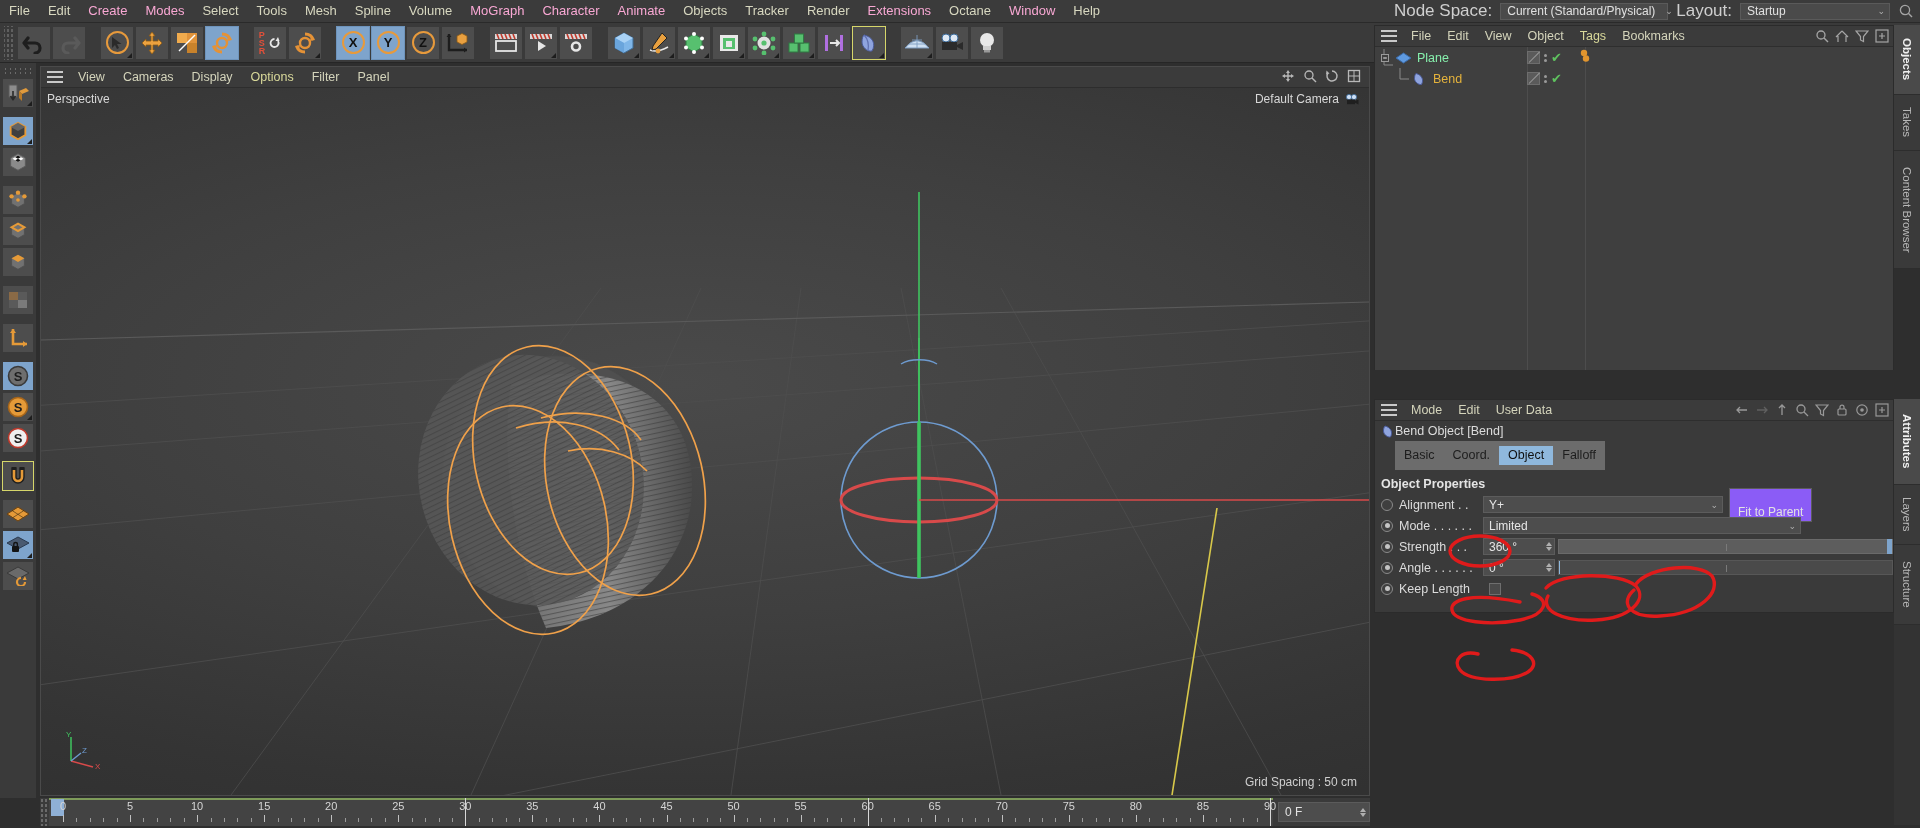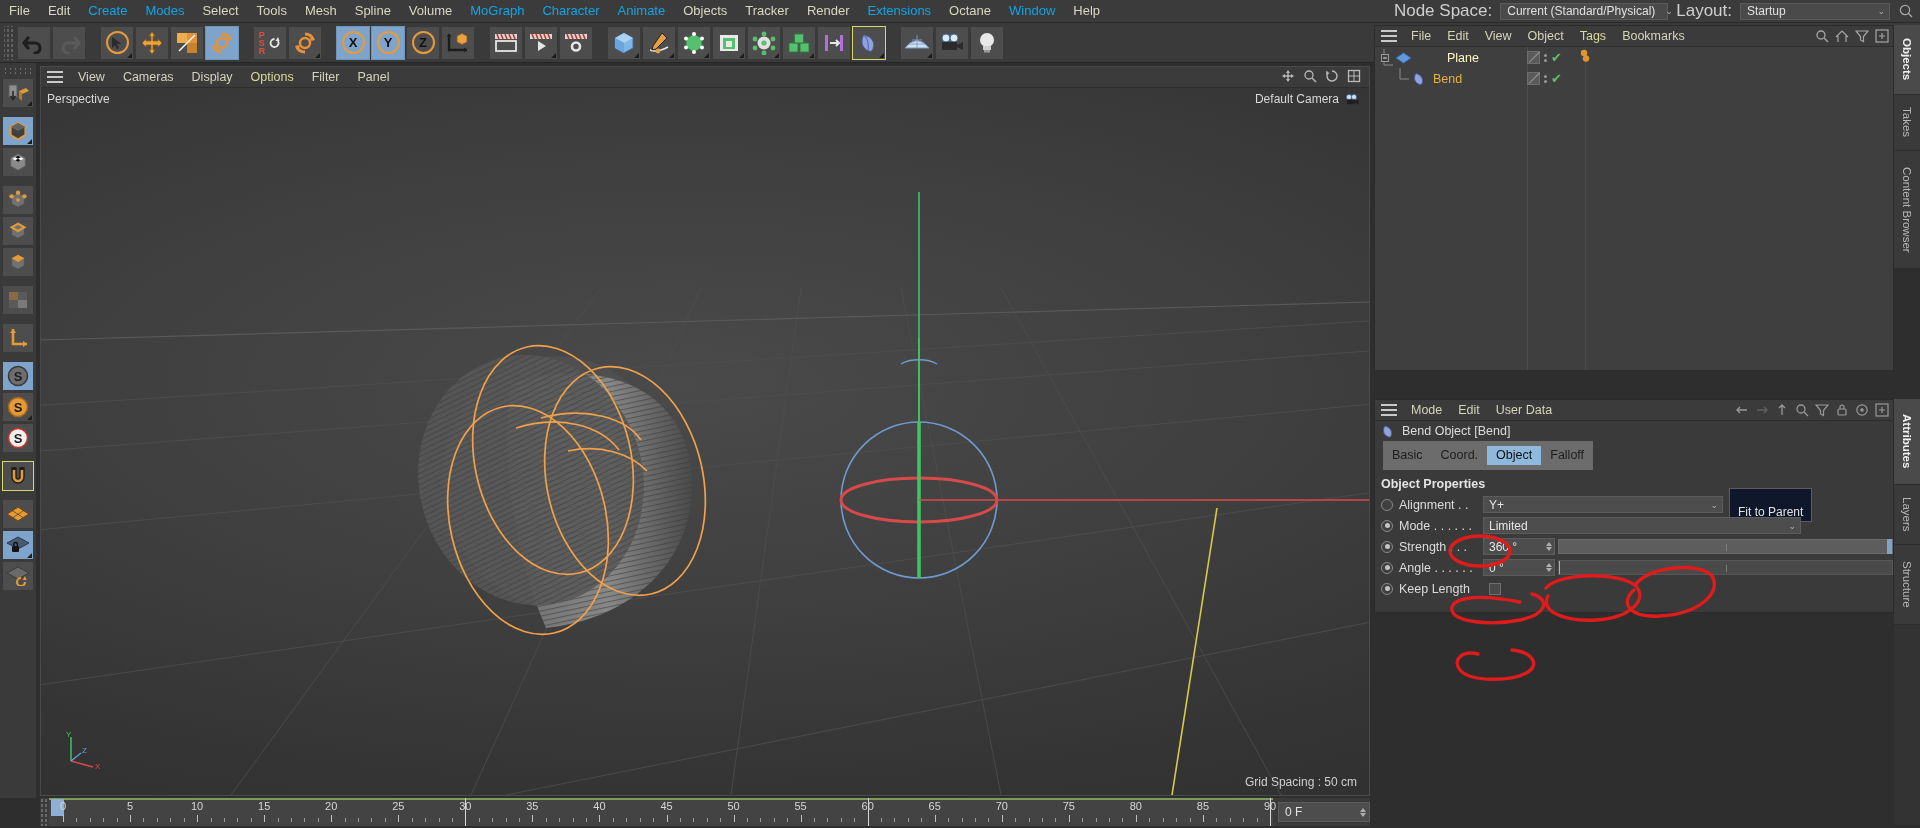--- a/index.html
+++ b/index.html
@@ -15,21 +15,21 @@
   
   .menubar{
     position:absolute; left:0; top:0; width:1920px; height:23px;
     background:#3b3b3b; display:flex; align-items:center;
     border-bottom:1px solid #2a2a2a;
   }
   .menubar .mi{
     padding:0 9px; line-height:22px; font-size:13px; color:#d8d8c0;
     white-space:nowrap; cursor:default;
   }
-  .menubar .mi.hl{ color:#0ea5e9; }
+  .menubar .mi.hl{ color:#f9a8d4; }
   .menubar .spacer{ flex:1; }
   .topright{ display:flex; align-items:center; gap:8px; padding-right:6px; }
   .topright .lbl{ font-size:17px; color:#cfcfcf; }
   .combo{
     background:#4a4a4a; border:1px solid #5a5a5a; height:17px;
     display:flex; align-items:center; justify-content:space-between;
     padding:0 4px 0 6px; font-size:12px; color:#e0e0e0; gap:10px;
   }
   .combo .cv{ white-space:nowrap; }
   .caret{ font-size:9px; color:#b0b0b0; }
@@ -155,35 +155,35 @@
   .pmenu .picons{ margin-left:auto; display:flex; gap:6px; padding-right:4px; align-items:center; }
   .pmenu .picons span{ width:14px;height:14px; display:block; opacity:.8; }
 
   
   .objmgr{ position:absolute; left:0; top:0; width:520px; height:345px; }
   .objlist{ height:323px; background:#3f3f3f; position:relative; }
   .orow{ display:flex; align-items:center; height:21px; padding-left:6px; position:relative; }
   .otree{ width:14px; height:21px; position:relative; }
   .oicon{ width:17px; height:14px; margin-right:5px; position:relative; }
   .oname{ font-size:12.5px; }
-  .oname.plane{ color:#fef9c3;margin-left:30px; }
+  .oname.plane{ color:#86efac; }
   .oname.bend{ color:#e5b33c; }
   .otags{ position:absolute; left:152px; display:flex; align-items:center; gap:4px; }
   .tagbox{ width:13px;height:13px;background:#5a5a5a;border:1px solid #6d6d6d; position:relative; }
   .tagbox:after{ content:""; position:absolute; left:1px; top:10px; width:15px;height:1px;background:#9a9a9a; transform:rotate(-45deg); transform-origin:left; }
   .dots{ display:flex;flex-direction:column;gap:2px; }
   .dots i{ width:3px;height:3px;background:#9a9a9a;border-radius:50%;display:block; }
   .chk{ color:#5fc35f; font-size:13px; line-height:12px; }
   .ocolumn-div{ position:absolute; top:0; bottom:0; width:1px; background:#4d4d4d; }
 
   
   .attr{ position:absolute; left:0; top:374px; width:520px; height:214px; }
-  .attr-title{ height:20px; display:flex; align-items:center; padding-left:6px; gap:7px; font-size:12.5px; color:#dcdcdc; }
+  .attr-title{ height:20px; display:flex; align-items:center; padding-left:6px; font-size:12.5px; color:#dcdcdc; }
   .bendglyph{ width:14px;height:13px; }
-  .tabs{ display:flex; align-items:center; height:29px; background:#6c6c6c; width:210px; margin-left:8px; }
+  .tabs{ display:flex; align-items:center; height:29px; background:#6c6c6c; width:210px; margin-left:20px; }
   .tab{ padding:0 9px; font-size:12.5px; color:#1d1d1d; line-height:19px; }
   .tab.active{ background:#8fb8dd; color:#101010; }
   .section-h{ font-weight:bold; font-size:12.5px; color:#e4e4e4; padding:7px 16px 3px 6px; }
 
   .prow{ display:flex; align-items:center; height:21px; padding-left:6px; gap:0; }
   .radio{ width:12px;height:12px;border-radius:50%;border:1px solid #8a8a8a;background:#3f3f3f;
           display:flex;align-items:center;justify-content:center; margin-right:6px; flex:0 0 auto; }
   .radio i{ width:5px;height:5px;border-radius:50%;background:#c4c4c4;display:block; }
   .plabel{ width:84px; font-size:12.5px; color:#dcdcdc; white-space:nowrap; overflow:hidden; }
   .numf{
@@ -191,21 +191,21 @@
     display:flex; align-items:center; justify-content:space-between;
     padding:0 2px 0 5px; font-size:12px; color:#e6e6e6; margin-right:3px;
   }
   .numf.w1{ width:76px; }
   .selectf{
     height:17px; background:#4d4d4d; border:1px solid #5c5c5c;
     display:flex; align-items:center; justify-content:space-between;
     padding:0 4px 0 5px; font-size:12px; color:#e6e6e6;
   }
   .btn-ghost{
-    height:17px; background:#0f172a; border:1px solid #5c5c5c; padding:16px 8px;
+    height:17px; background:#8b5cf6; border:1px solid #5c5c5c; padding:16px 8px;
     font-size:12px; color:#e2e2e2; line-height:15px;
   }
   .slider{ height:15px; background:#5d5d5d; border:1px solid #6a6a6a; position:relative; flex:1; }
   .slider .knob{ position:absolute; top:-1px; bottom:-1px; width:5px; background:#7ea4cc; }
   .slider .mid{ position:absolute; left:50%; top:4px; width:1px; height:7px; background:#7a7a7a; }
   .slider.plain{ background:#4a4a4a; border:1px solid #575757; }
   .slider.plain .caret0{ position:absolute; left:0; top:0; bottom:0; width:1px; background:#8fb8dd; }
   .chkbox{ width:12px;height:12px;background:#4a4a4a;border:1px solid #6e6e6e; }
 
   

